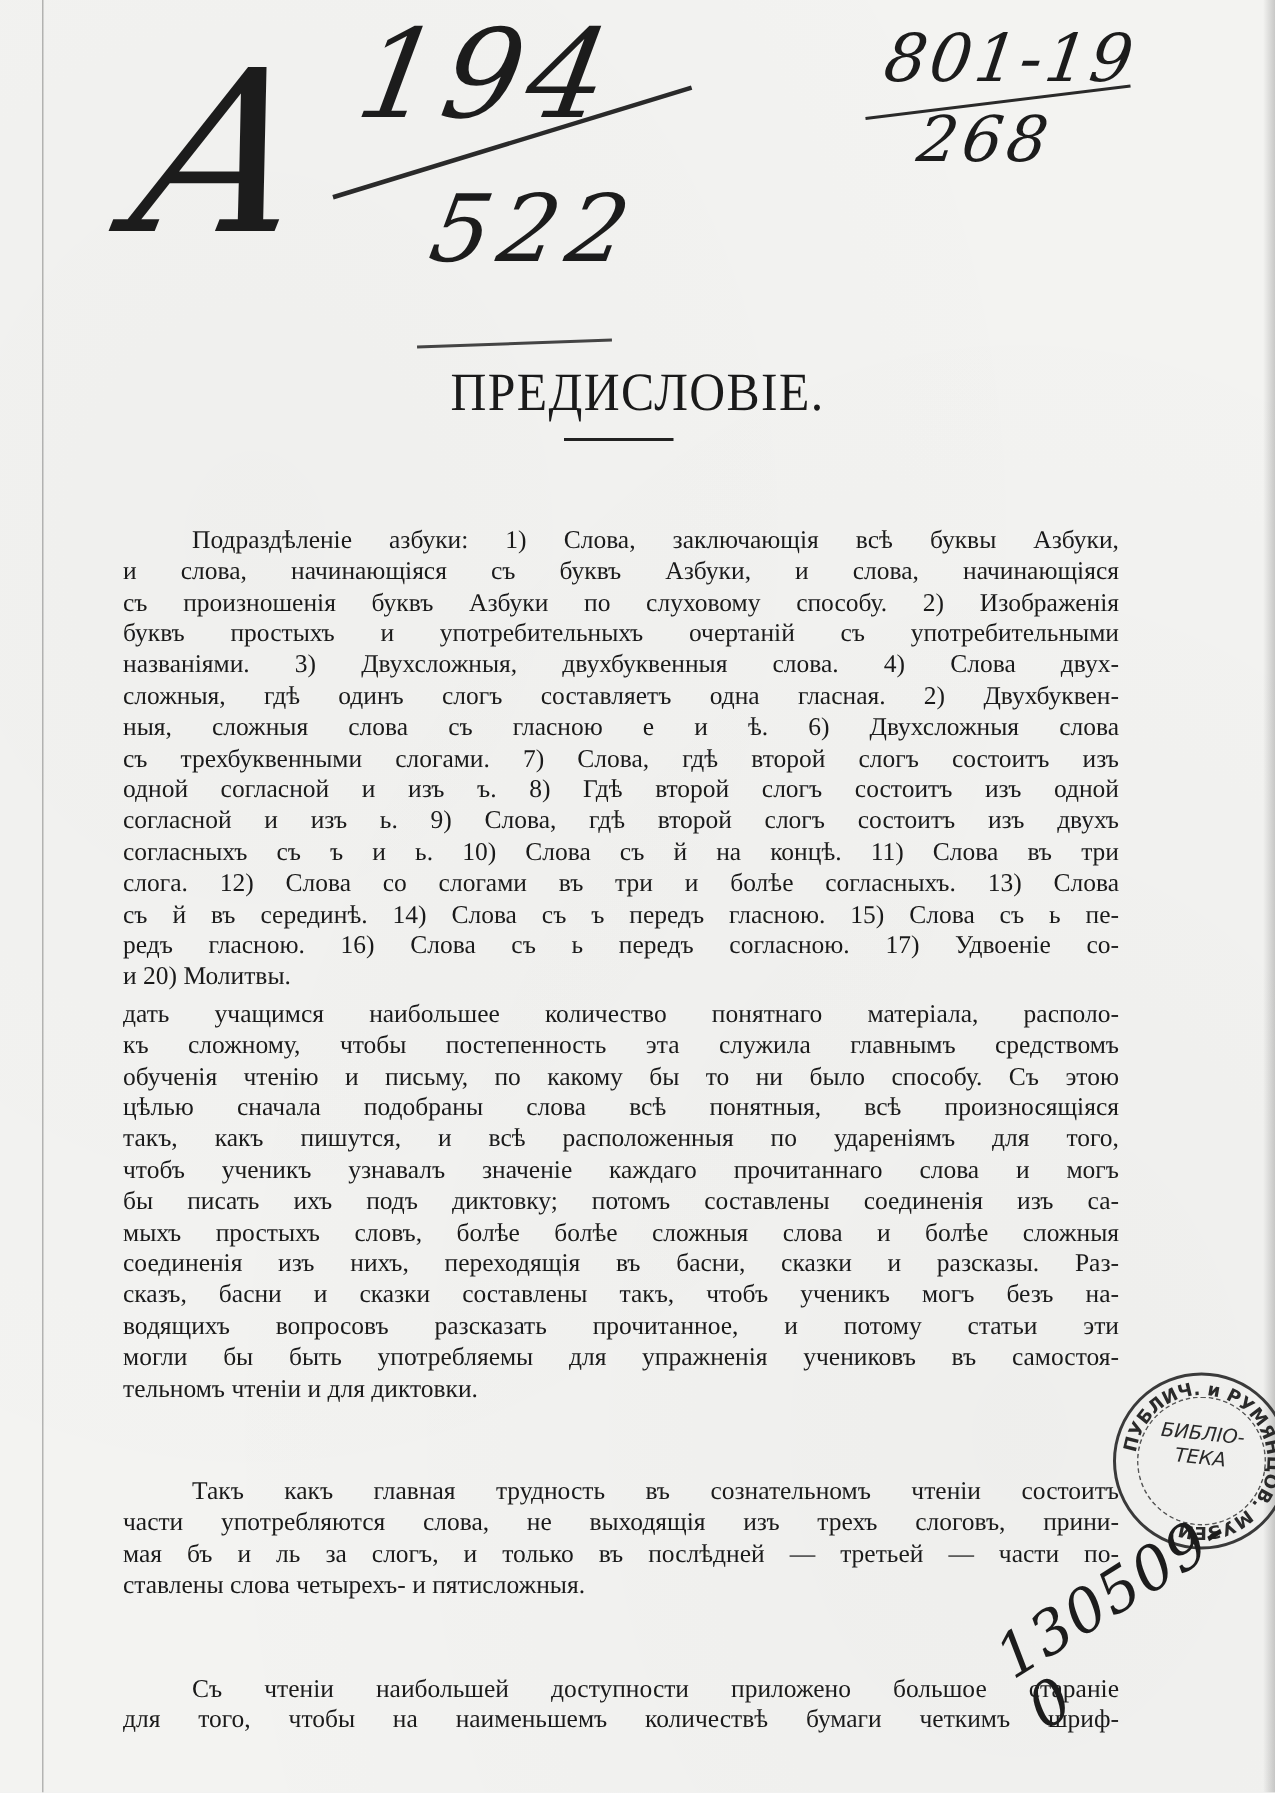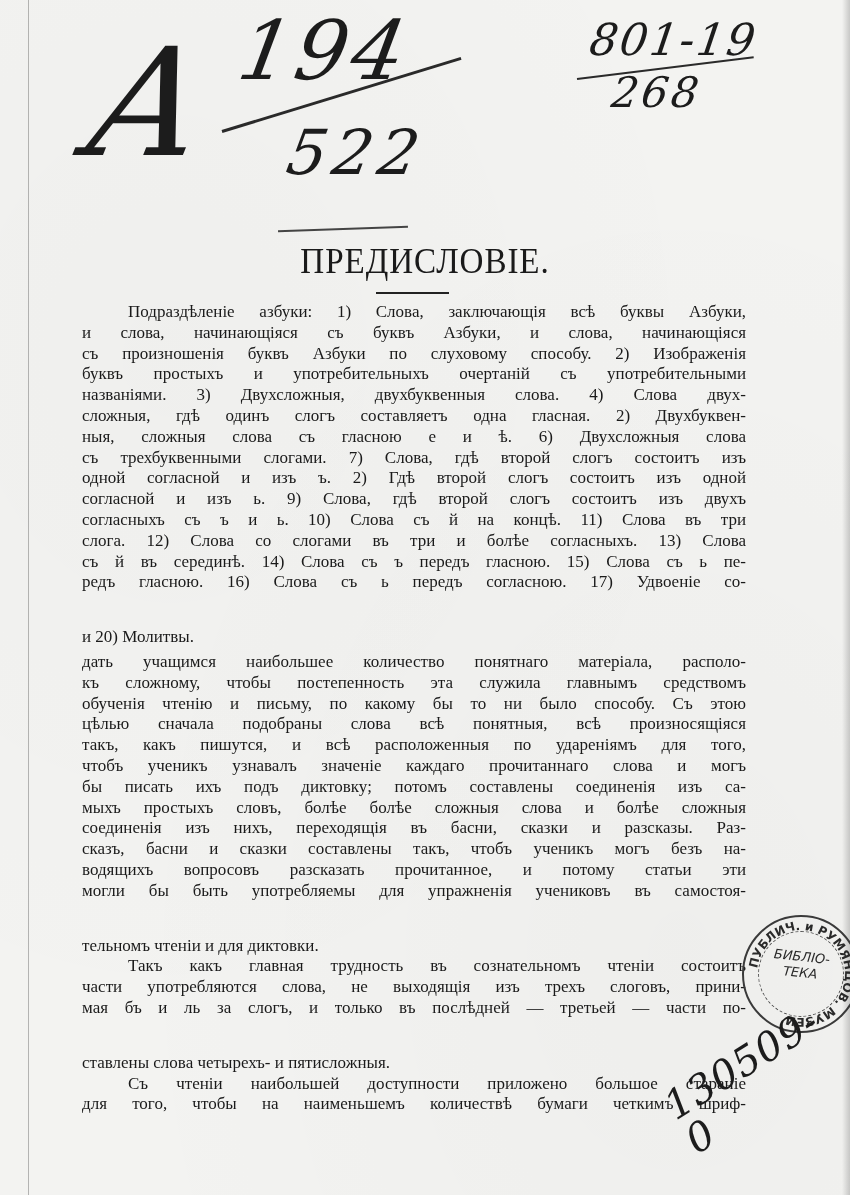--- a/index.html
+++ b/index.html
@@ -58,22 +58,22 @@
   }
   .body-text {
     position: absolute; left: 82px; top: 302px; width: 664px;
     font-family: "Liberation Serif", serif;
     font-size: 17px; line-height: 20.8px;
   }
   .line {
     display: block; white-space: nowrap; text-align: justify; text-align-last: justify;
     height: 20.8px; overflow: visible;
   }
-  .line.last { text-align-last: left; margin-top: 34px; }
-  .line.indent { padding-left: 46px; }
+  .line.last { text-align-last: left; }
+  .line.indent { padding-left: 46px; margin-top: 48px; }
   .gap { height: 4px; }
   .stamp {
     position: absolute; left: 742px; top: 915px; width: 118px; height: 118px;
     border: 2px solid #3a3a3a; border-radius: 50%;
     box-sizing: border-box;
   }
   .stamp-inner {
     position: absolute; left: 14px; top: 14px; width: 86px; height: 86px;
     border: 1px dashed #555; border-radius: 50%; box-sizing: border-box;
   }
@@ -113,21 +113,21 @@
   <div class="body-text">
     <div>
       <span class="line indent">Подраздѣленіе азбуки: 1) Слова, заключающія всѣ буквы Азбуки,</span>
       <span class="line">и слова, начинающіяся съ буквъ Азбуки, и слова, начинающіяся</span>
       <span class="line">съ произношенія буквъ Азбуки по слуховому способу. 2) Изображенія</span>
       <span class="line">буквъ простыхъ и употребительныхъ очертаній съ употребительными</span>
       <span class="line">названіями. 3) Двухсложныя, двухбуквенныя слова. 4) Слова двух-</span>
       <span class="line">сложныя, гдѣ одинъ слогъ составляетъ одна гласная. 2) Двухбуквен-</span>
       <span class="line">ныя, сложныя слова съ гласною е и ѣ. 6) Двухсложныя слова</span>
       <span class="line">съ трехбуквенными слогами. 7) Слова, гдѣ второй слогъ состоитъ изъ</span>
-      <span class="line">одной согласной и изъ ъ. 2) Гдѣ второй слогъ состоитъ изъ одной</span>
+      <span class="line">одной согласной и изъ ъ. 8) Гдѣ второй слогъ состоитъ изъ одной</span>
       <span class="line">согласной и изъ ь. 9) Слова, гдѣ второй слогъ состоитъ изъ двухъ</span>
       <span class="line">согласныхъ съ ъ и ь. 10) Слова съ й на концѣ. 11) Слова въ три</span>
       <span class="line">слога. 12) Слова со слогами въ три и болѣе согласныхъ. 13) Слова</span>
       <span class="line">съ й въ серединѣ. 14) Слова съ ъ передъ гласною. 15) Слова съ ь пе-</span>
       <span class="line">редъ гласною. 16) Слова съ ь передъ согласною. 17) Удвоеніе со-</span>
       <span class="line last">и 20) Молитвы.</span>
     </div>
     <div class="gap"></div>
     <div>
       <span class="line">дать учащимся наибольшее количество понятнаго матеріала, располо-</span>

